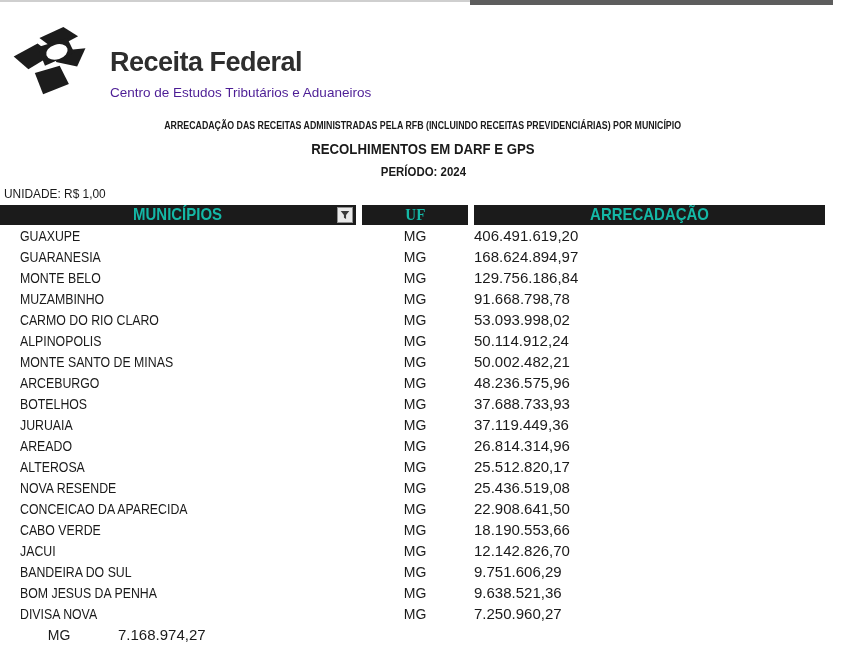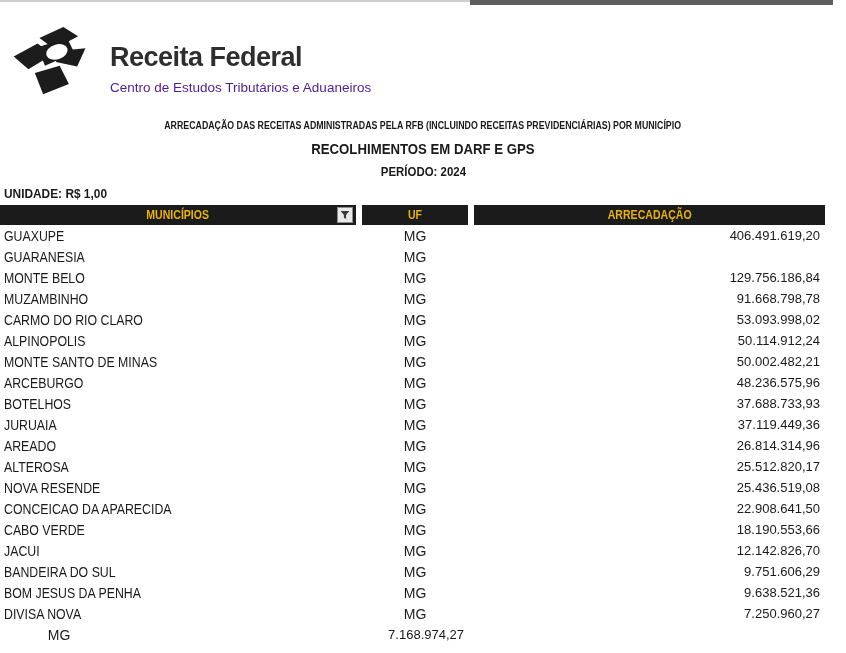--- a/index.html
+++ b/index.html
@@ -2,50 +2,50 @@
 <html><head>
 <meta charset="utf-8">
 <style>
   * { margin:0; padding:0; box-sizing:border-box; }
   html,body { width:846px; height:653px; background:#fff; font-family:"Liberation Sans",sans-serif; color:#1a1a1a; }
   .page { position:relative; width:846px; height:653px; overflow:hidden; background:#fff; }
 
   .top-line-left { position:absolute; top:0; left:0; width:470px; height:2px; background:#cfcfcf; }
   .top-bar-right { position:absolute; top:0; left:470px; width:363px; height:5px; background:#5d5d5d; }
 
-  .logo-wrap { position:absolute; top:24px; left:10px; display:flex; align-items:center; }
+  .logo-wrap { position:absolute; top:24px; left:10px; display:flex; align-items:flex-end; }
   .logo-mark { width:92px; height:76px; }
   .logo-text { margin-left:8px; margin-top:12px; }
   .brand { font-size:27px; font-weight:bold; color:#2e2e2e; letter-spacing:-0.5px; }
   .logo-sub { font-size:13.5px; color:#4c1d95; margin-top:7px; }
 
   .cond { display:inline-block; transform:scaleX(0.88); transform-origin:left center; white-space:nowrap; }
   .cond-c { display:inline-block; transform:scaleX(0.88); transform-origin:center center; white-space:nowrap; }
 
   .titles { position:absolute; top:115px; left:0; width:846px; text-align:center; font-weight:bold; }
   .title-l1 { font-size:10px; line-height:22px; }
   .title-l2 { font-size:15px; line-height:23px; }
   .title-l3 { font-size:13px; line-height:23px; }
 
-  .unit { position:absolute; top:186px; left:4px; font-size:13.5px; font-weight:bold; }
+  .unit { position:absolute; top:186px; left:4px; font-size:13.5px; font-weight:normal; }
 
   .tbl { position:absolute; top:205px; left:0; width:825px; }
   .thead { display:flex; height:20px; }
-  .th { background:#1b1b1b; color:#eab308; font-weight:bold; font-size:12px; display:flex; align-items:center; justify-content:center; height:20px; }
+  .th { background:#1b1b1b; color:#14b8a6; font-weight:bold; font-size:17px; display:flex; align-items:center; justify-content:center; height:20px; }
   .th-municipios { width:356px; position:relative; }
-  .th-uf { width:106px; margin-left:6px; }
+  .th-uf { width:106px; margin-left:6px;font-family:Liberation Serif, serif; }
   .th-val { width:351px; margin-left:6px; }
 
   .filter-btn { position:absolute; right:3px; top:2px; width:16px; height:16px; background:#e9e9e9; border:1px solid #8f8f8f; display:flex; align-items:center; justify-content:center; cursor:pointer; }
 
   .tbody { }
   .tr { display:flex; height:21px; align-items:center; font-size:14px; }
-  .td-mun { width:356px; padding-left:4px; overflow:hidden; }
+  .td-mun { width:356px; padding-left:20px; overflow:hidden; }
   .td-uf { width:106px; margin-left:6px; text-align:center; }
-  .td-val { width:351px; margin-left:6px; text-align:right; padding-right:5px; font-size:13px; }
+  .td-val { width:351px; margin-left:6px; text-align:left; padding-right:5px; font-size:15px; }
 </style>
 </head>
 <body>
 
 <div class="page">
 
   <div class="top-line-left"></div>
   <div class="top-bar-right"></div>
 
   <div class="logo-wrap">
@@ -91,20 +91,21 @@
 
     <div class="tbody">
       <div class="tr">
           <div class="td-mun"><span class="cond">GUAXUPE</span></div>
           <div class="td-uf">MG</div>
           <div class="td-val">406.491.619,20</div>
         </div>
       <div class="tr">
           <div class="td-mun"><span class="cond">GUARANESIA</span></div>
           <div class="td-uf">MG</div>
+          <div class="td-val">168.624.894,97</div>
         </div>
       <div class="tr">
           <div class="td-mun"><span class="cond">MONTE BELO</span></div>
           <div class="td-uf">MG</div>
           <div class="td-val">129.756.186,84</div>
         </div>
       <div class="tr">
           <div class="td-mun"><span class="cond">MUZAMBINHO</span></div>
           <div class="td-uf">MG</div>
           <div class="td-val">91.668.798,78</div>

